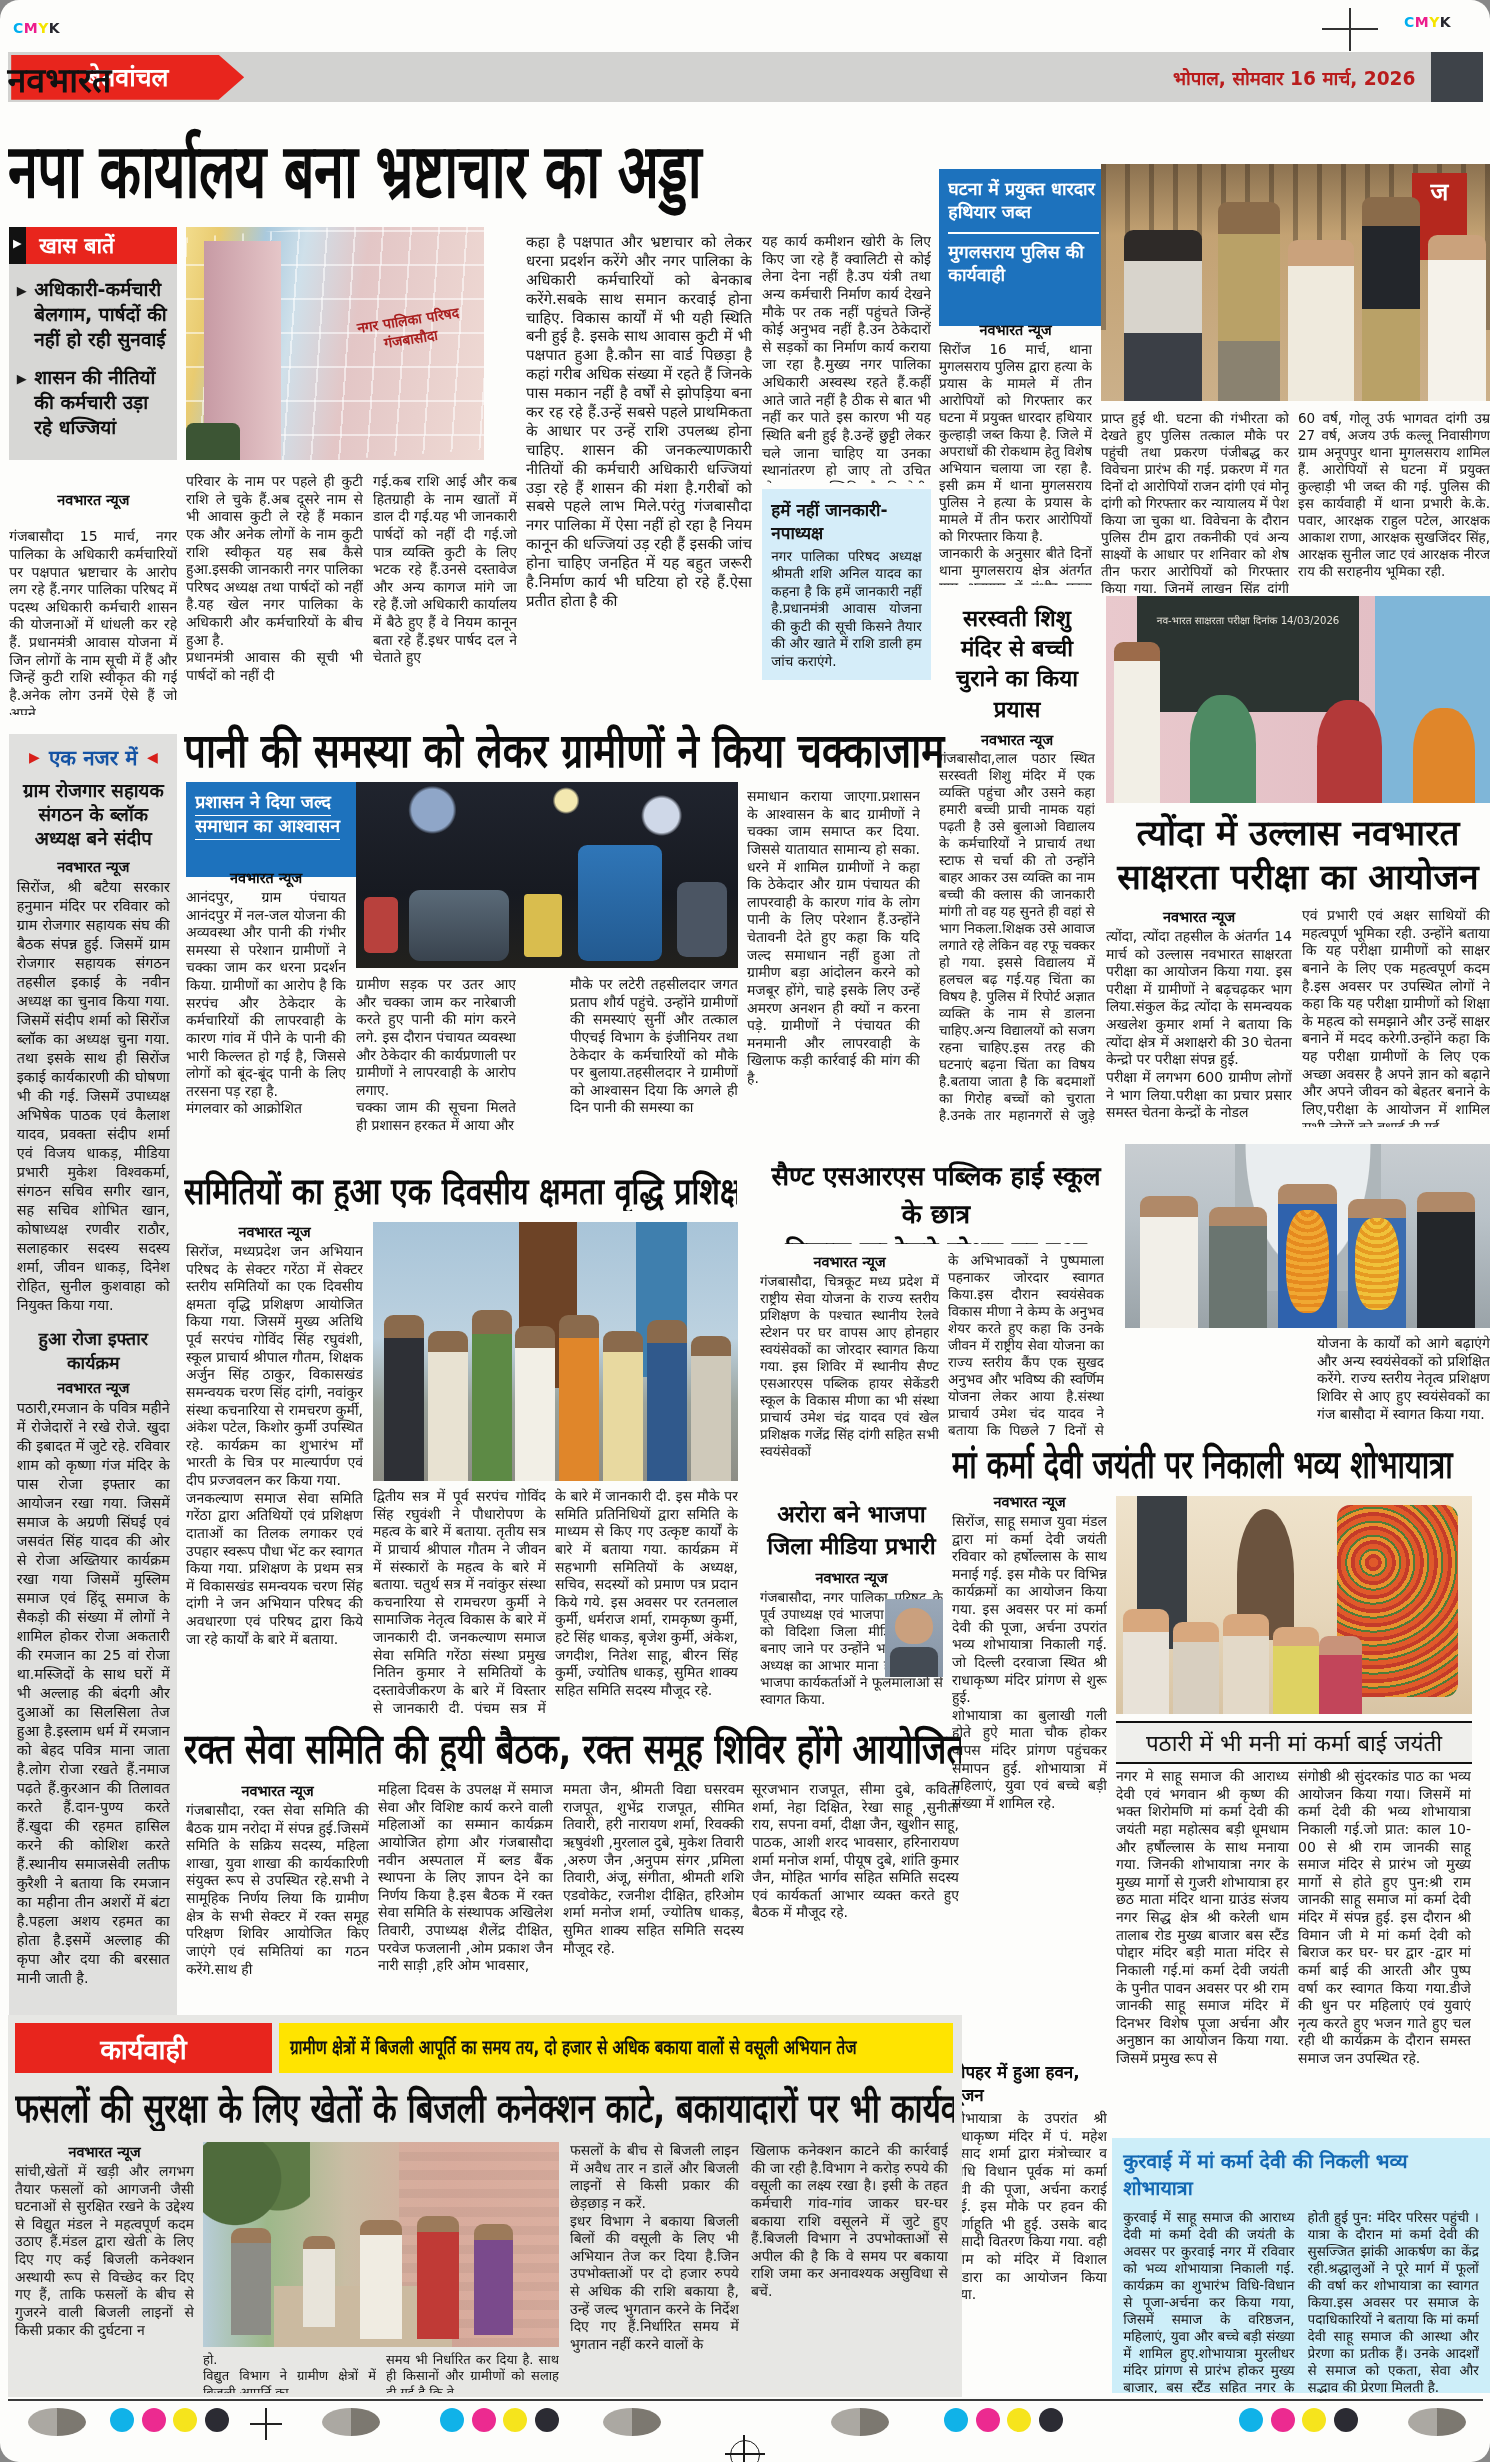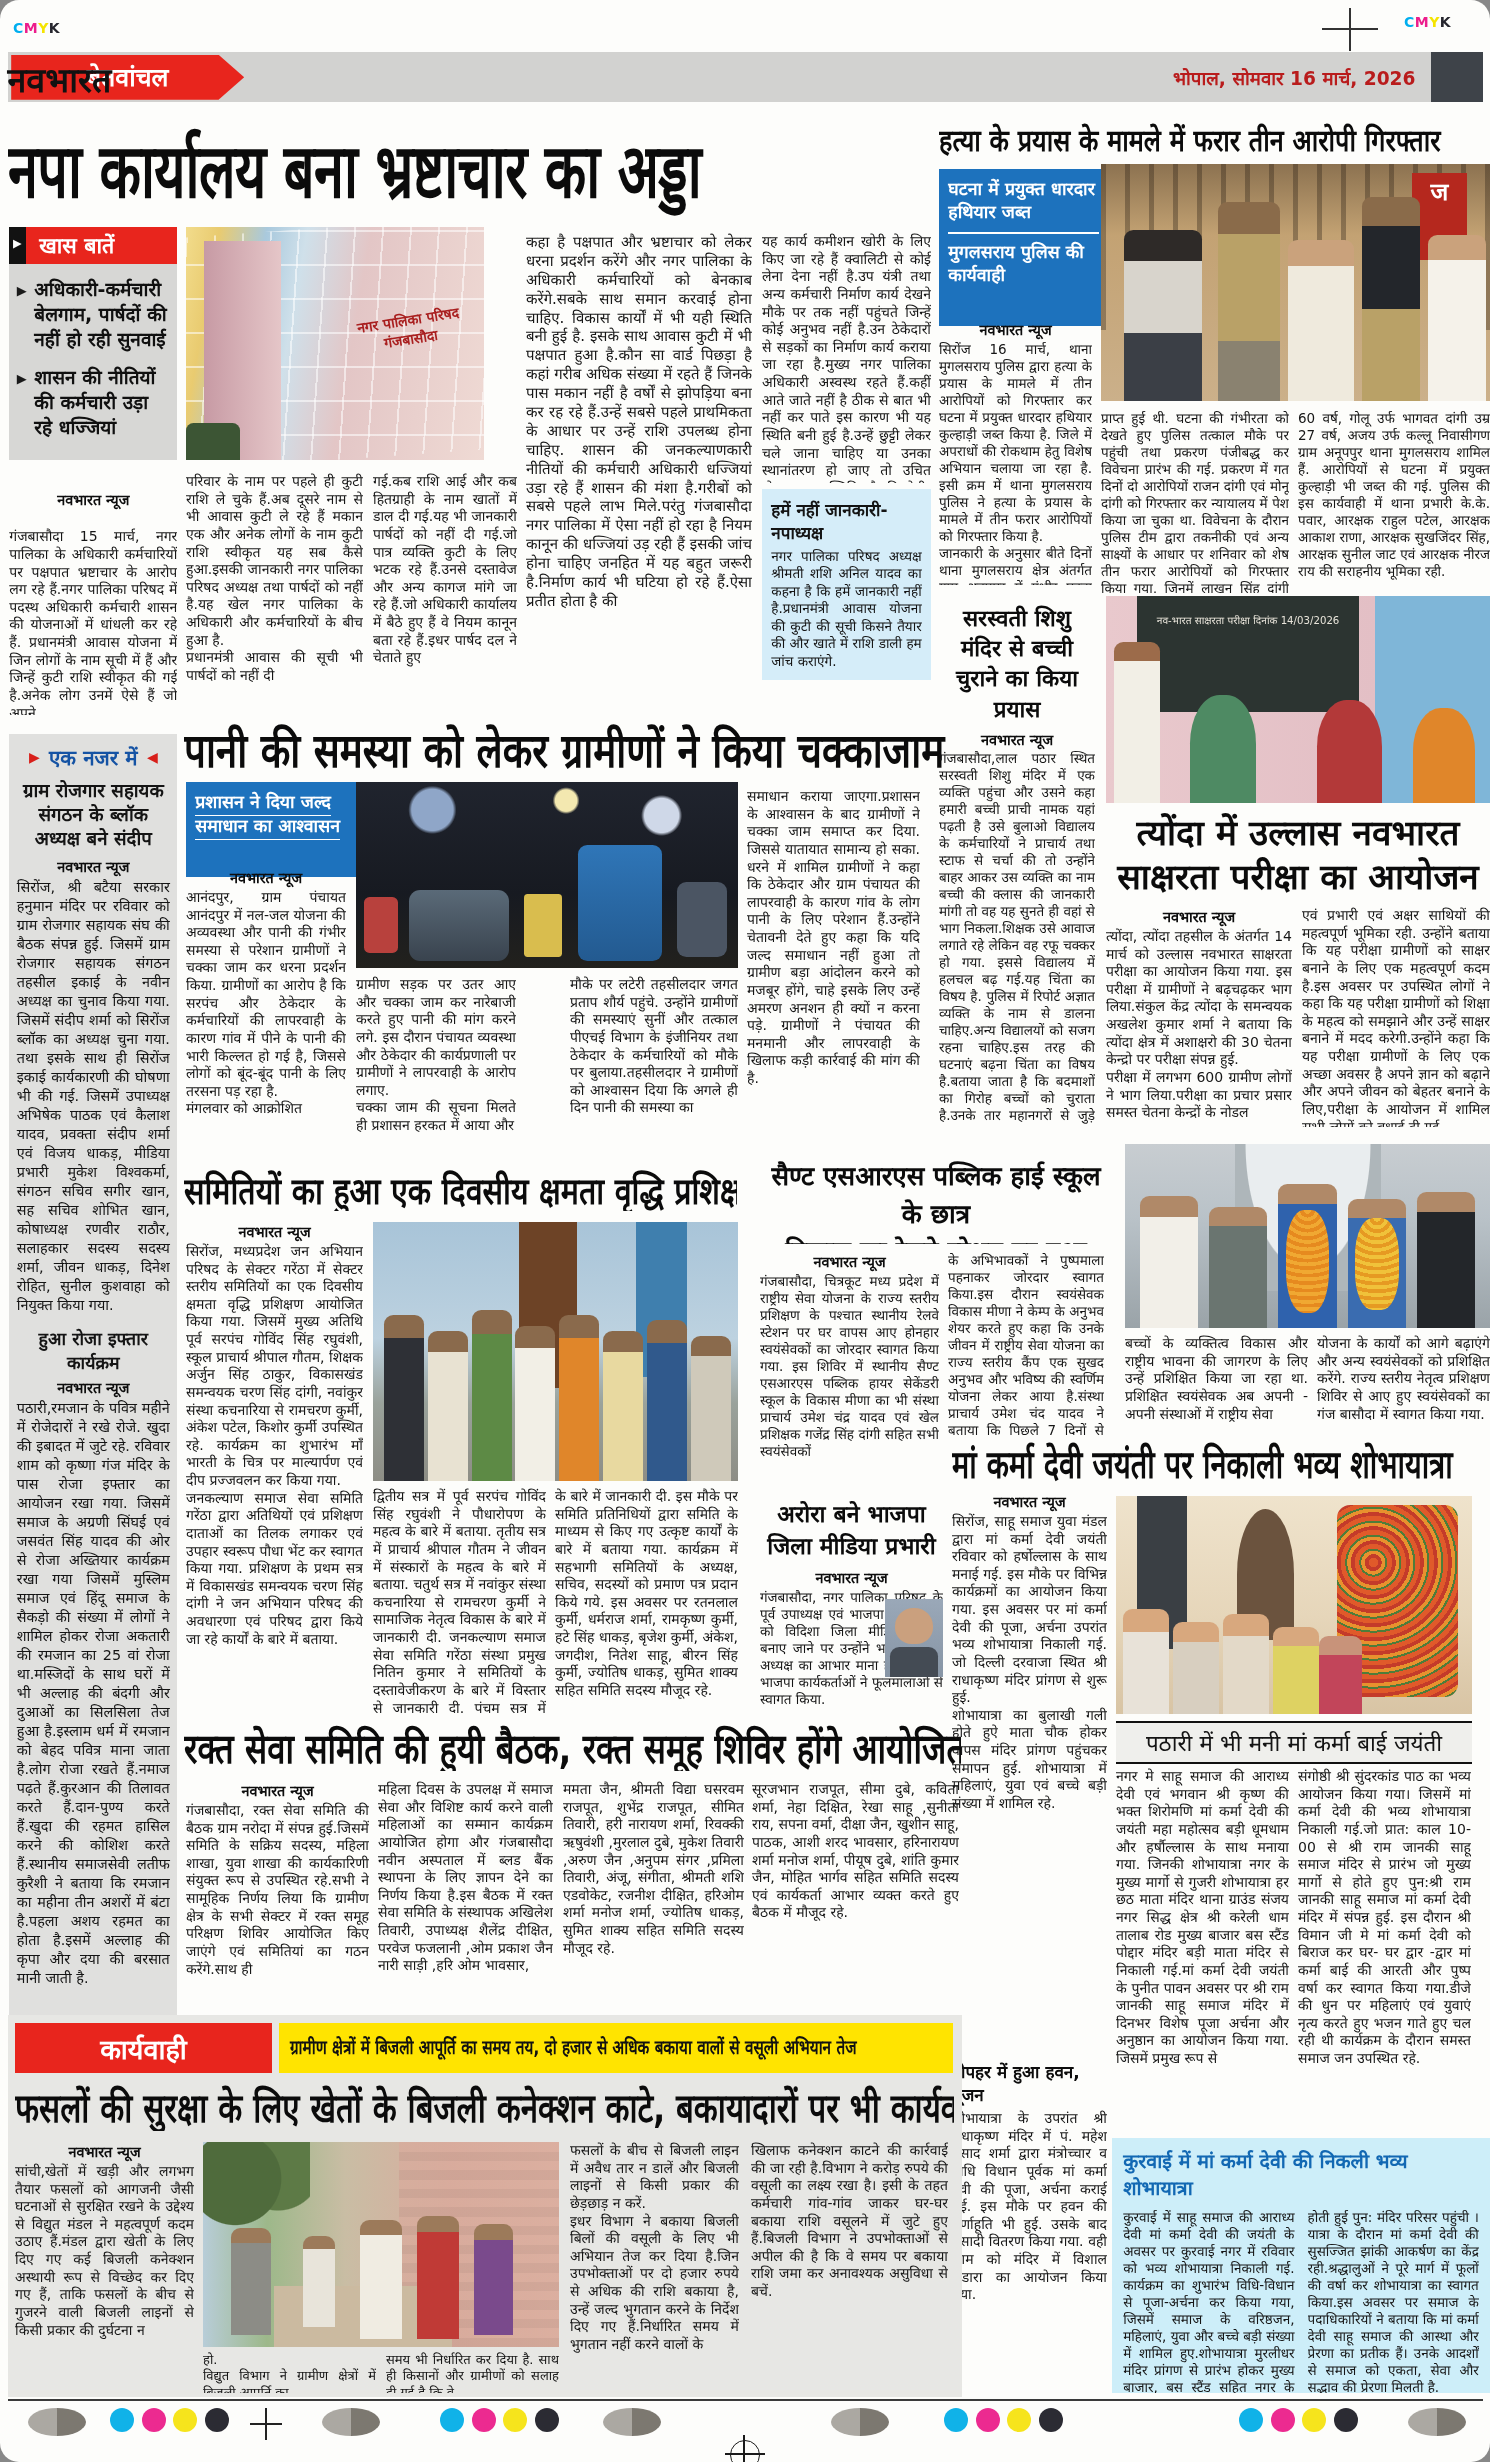--- a/index.html
+++ b/index.html
@@ -98,23 +98,20 @@
   <div class="col" style="left:373px;top:473px;width:144px;height:242px;">गई.कब राशि आई और कब हितग्राही के नाम खातों में डाल दी गई.यह भी जानकारी पार्षदों को नहीं दी गई.जो पात्र व्यक्ति कुटी के लिए भटक रहे हैं.उनसे दस्तावेज और अन्य कागज मांगे जा रहे हैं.जो अधिकारी कार्यालय में बैठे हुए हैं वे नियम कानून बता रहे हैं.इधर पार्षद दल ने चेताते हुए</div>
   <div class="col" style="left:526px;top:233px;width:226px;height:482px;font-size:15px;">कहा है पक्षपात और भ्रष्टाचार को लेकर धरना प्रदर्शन करेंगे और नगर पालिका के अधिकारी कर्मचारियों को बेनकाब करेंगे.सबके साथ समान करवाई होना चाहिए. विकास कार्यों में भी यही स्थिति बनी हुई है. इसके साथ आवास कुटी में भी पक्षपात हुआ है.कौन सा वार्ड पिछड़ा है कहां गरीब अधिक संख्या में रहते हैं जिनके पास मकान नहीं है वर्षों से झोपड़िया बना कर रह रहे हैं.उन्हें सबसे पहले प्राथमिकता के आधार पर उन्हें राशि उपलब्ध होना चाहिए. शासन की जनकल्याणकारी नीतियों की कर्मचारी अधिकारी धज्जियां उड़ा रहे हैं शासन की मंशा है.गरीबों को सबसे पहले लाभ मिले.परंतु गंजबासौदा नगर पालिका में ऐसा नहीं हो रहा है नियम कानून की धज्जियां उड़ रही हैं इसकी जांच होना चाहिए जनहित में यह बहुत जरूरी है.निर्माण कार्य भी घटिया हो रहे हैं.ऐसा प्रतीत होता है की</div>
   <div class="abs" style="left:762px;top:233px;width:169px;height:482px;overflow:hidden;">
     <div class="col" style="position:static;width:100%;height:250px;">यह कार्य कमीशन खोरी के लिए किए जा रहे हैं क्वालिटी से कोई लेना देना नहीं है.उप यंत्री तथा अन्य कर्मचारी निर्माण कार्य देखने मौके पर तक नहीं पहुंचते जिन्हें कोई अनुभव नहीं है.उन ठेकेदारों से सड़कों का निर्माण कार्य कराया जा रहा है.मुख्य नगर पालिका अधिकारी अस्वस्थ रहते हैं.कहीं आते जाते नहीं है ठीक से बात भी नहीं कर पाते इस कारण भी यह स्थिति बनी हुई है.उन्हें छुट्टी लेकर चले जाना चाहिए या उनका स्थानांतरण हो जाए तो उचित होगा अन्यथा स्थिति और बिगड़ेगी.</div>
     <div class="infobox">
       <div style="font-weight:700;font-size:17px;text-align:left;margin-bottom:3.7px;">हमें नहीं जानकारी-नपाध्यक्ष</div>
       <div style="font-size:13.5px;line-height:1.3;text-align:justify;">नगर पालिका परिषद अध्यक्ष श्रीमती शशि अनिल यादव का कहना है कि हमें जानकारी नहीं है.प्रधानमंत्री आवास योजना की कुटी की सूची किसने तैयार की और खाते में राशि डाली हम जांच कराएंगे.</div>
     </div>
   </div>
 
-  <div class="headline" style="left:939px;top:119px;width:551px;height:41px;">
-    <span class="sq" style="font-size:30px;transform:scaleX(.84);">हत्या के प्रयास के मामले में फरार तीन आरोपी गिरफ्तार</span>
-  </div>
   <div class="kicker" style="left:939px;top:169px;width:151px;height:138px;padding:9.3px 9.3px;font-size:17.7px;line-height:1.3;">
     <div>घटना में प्रयुक्त धारदार हथियार जब्त</div>
     <div style="height:1.9px;background:#fff;margin:7.5px 0;"></div>
     <div>मुगलसराय पुलिस की कार्यवाही</div>
   </div>
   <div class="photo" style="left:1101px;top:164px;width:389px;height:237px;background:linear-gradient(180deg,#8c7250 0%,#c3a273 30%,#cbb08a 100%);">
     <div style="left:0;top:0;width:100%;height:70%;background:repeating-linear-gradient(90deg,rgba(40,30,20,.35) 0 4.7px,transparent 4.7px 24px);"></div>
     <div style="right:6%;top:4%;width:14%;height:34%;background:#b5281e;color:#fff;font-weight:700;font-size:24px;text-align:center;line-height:1.1;padding-top:5.6px;"><span>ज</span></div>
     <div class="fig" style="left:6%;bottom:0;width:20%;height:72%;background:linear-gradient(180deg,#2e2a28 18%,#d8d4cc 18% 60%,#3b3f46 60%);"></div>
     <div class="fig" style="left:30%;bottom:0;width:16%;height:84%;background:linear-gradient(180deg,#8a6b4a 16%,#b9a167 16% 70%,#8a8270 70%);"></div>
@@ -213,21 +210,20 @@
   <div class="photo" style="left:1125px;top:1144px;width:365px;height:184px;background:linear-gradient(180deg,#c8cdd1 0%,#b9c2c8 40%,#9aa3a8 100%);">
     <div style="left:30%;top:0;width:40%;height:80%;background:radial-gradient(ellipse at 50% 0,#e9edef 0 60%,transparent 61%),#aeb6ba;"></div>
     <div class="fig" style="left:4%;bottom:0;width:16%;height:72%;background:linear-gradient(180deg,#b08968 16%,#f2efe8 16%);"></div>
     <div class="fig" style="left:23%;bottom:0;width:16%;height:66%;background:linear-gradient(180deg,#b08968 16%,#6a7570 16%);"></div>
     <div class="fig" style="left:42%;bottom:0;width:16%;height:78%;background:linear-gradient(180deg,#b08968 14%,#2f62ad 14%);"></div>
     <div class="fig" style="left:61%;bottom:0;width:16%;height:70%;background:linear-gradient(180deg,#b08968 15%,#3a6cb0 15%);"></div>
     <div class="fig" style="left:80%;bottom:0;width:16%;height:74%;background:linear-gradient(180deg,#b08968 15%,#23262a 15%);"></div>
     <div style="left:44%;bottom:8%;width:12%;height:56%;background:repeating-radial-gradient(circle at 50% 0,#f0a832 0 3.7px,#e68a1f 3.7px 7.5px);border-radius:40%;"></div>
     <div style="left:63%;bottom:10%;width:12%;height:50%;background:repeating-radial-gradient(circle at 50% 0,#f0c23a 0 3.7px,#e69a22 3.7px 7.5px);border-radius:40%;"></div>
   </div>
-  <div class="col" style="left:1125px;top:1335px;width:183px;height:95px;">बच्चों के व्यक्तित्व विकास और राष्ट्रीय भावना की जागरण के लिए उन्हें प्रशिक्षित किया जा रहा था. प्रशिक्षित स्वयंसेवक अब अपनी - अपनी संस्थाओं में राष्ट्रीय सेवा</div>
   <div class="col" style="left:1317px;top:1335px;width:173px;height:95px;">योजना के कार्यों को आगे बढ़ाएंगे और अन्य स्वयंसेवकों को प्रशिक्षित करेंगे. राज्य स्तरीय नेतृत्व प्रशिक्षण शिविर से आए हुए स्वयंसेवकों का गंज बासौदा में स्वागत किया गया.</div>
 
   <div class="abs" style="left:760px;top:1498px;width:183px;height:220px;overflow:hidden;">
     <div class="headline" style="position:static;text-align:center;font-size:23px;line-height:1.4;">
       <div>अरोरा बने भाजपा</div>
       <div>जिला मीडिया प्रभारी</div>
     </div>
     <div class="byline" style="margin-top:5.6px;">नवभारत न्यूज</div>
     <div class="photo" style="position:absolute;right:0;top:101px;width:58px;height:78px;background:linear-gradient(180deg,#9aa8b8 0%,#8795a5 100%);">
       <div style="left:18%;top:12%;width:64%;height:46%;background:#caa07e;border-radius:50% 50% 45% 45%;"></div>

